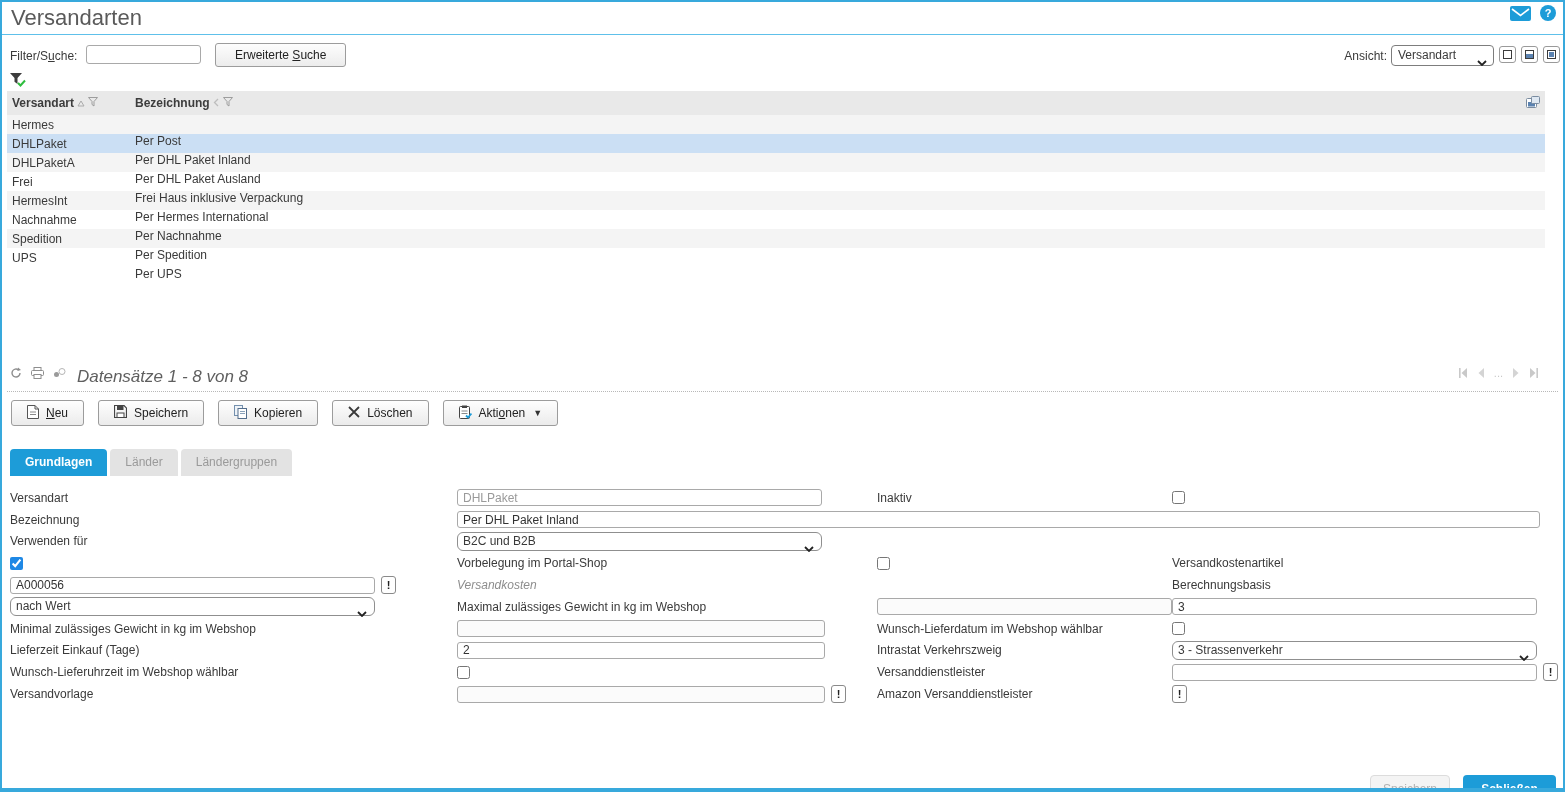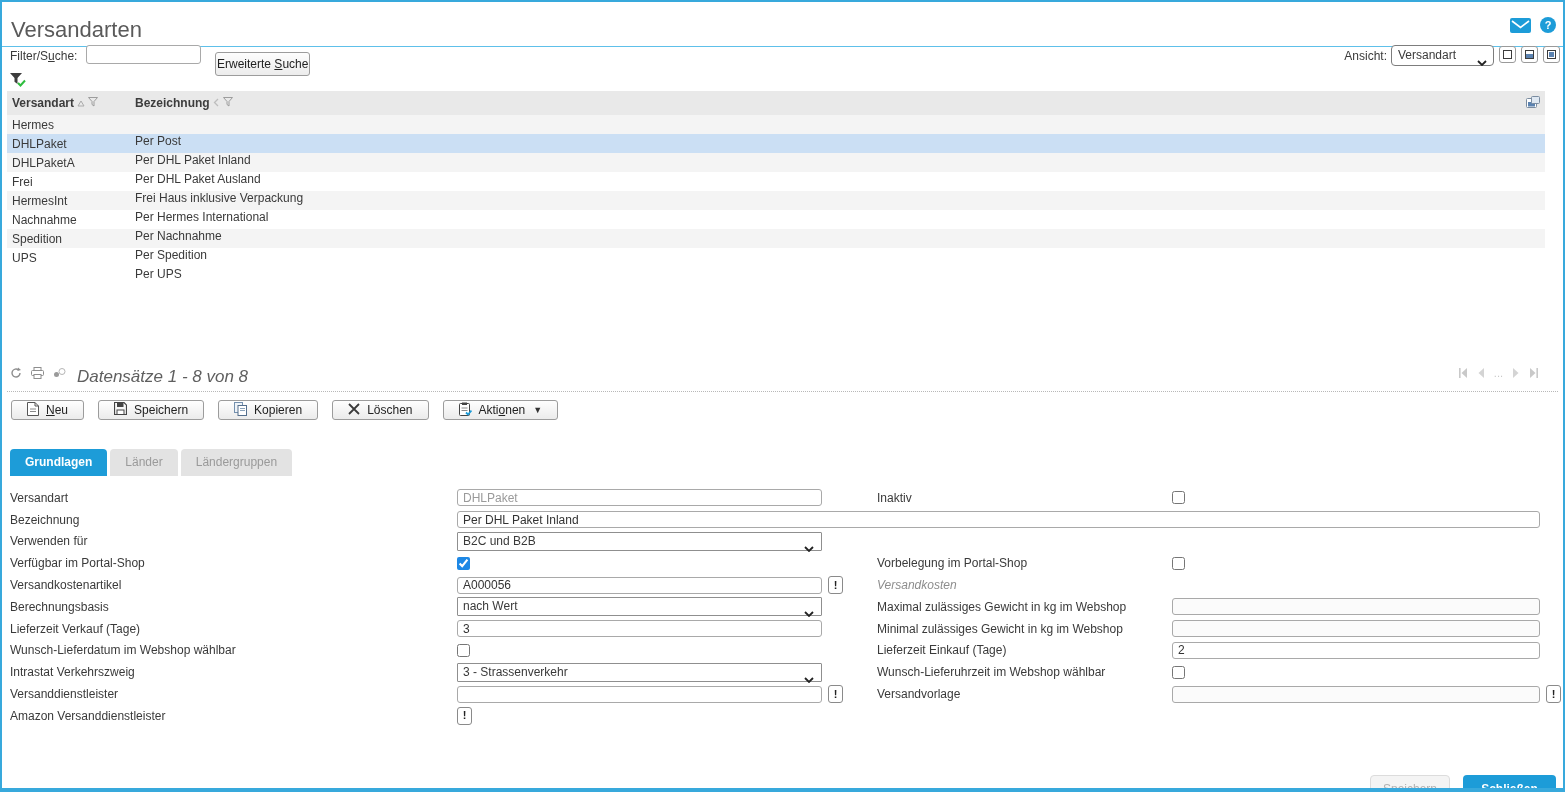--- a/index.html
+++ b/index.html
@@ -3,30 +3,30 @@
 <meta charset="utf-8">
 <style>
   * { box-sizing: border-box; }
   html,body { margin:0; padding:0; background:#cfcfcf; }
   .window {
     position:relative; width:1565px; height:792px; background:#fff;
     border:2px solid #38a9dc; border-bottom:4px solid #38a9dc;
     font-family:"Liberation Sans", sans-serif; overflow:hidden; color:#3a3a3a;
   }
   
-  .titlebar { position:absolute; left:0; top:12px; right:0; height:33px; border-bottom:1px solid #5ec0ea; }
+  .titlebar { position:absolute; left:0; top:0; right:0; height:33px; border-bottom:1px solid #5ec0ea; }
   .page-title { position:absolute; left:9px; top:3px; font-size:22px; color:#5a5a5a; }
   .titlebar-icons { position:absolute; right:7px; top:3px; display:flex; gap:9px; align-items:center; }
   .icon-btn { cursor:pointer; display:inline-flex; }
   
   .toolbar { position:absolute; left:0; top:40px; right:0; height:28px; font-size:12px; }
   .filter-label { position:absolute; left:8px; top:7px; color:#3a3a3a; }
   .filter-input { position:absolute; left:84px; top:3px; width:115px; height:19px;
     border:1px solid #a9a9a9; border-radius:3px; padding:0 4px; font-size:12px; font-family:inherit; }
-  .adv-btn { position:absolute; left:213px; top:10px; height:24px; padding:0 1px;
+  .adv-btn { position:absolute; left:213px; top:1px; height:24px; padding:0 19px;
     border:1px solid #9c9c9c; border-radius:3px; background:linear-gradient(#fdfdfd,#ececec);
     font-size:12px; font-family:inherit; color:#222; cursor:pointer; }
   .ansicht-label { position:absolute; right:176px; top:7px; color:#3a3a3a; }
   .ansicht-select { position:absolute; right:69px; top:3px; width:103px; height:21px;
     border:1px solid #7d7d7d; border-radius:4px; background:#fff; font-size:12px;
     line-height:19px; padding-left:6px; cursor:pointer; }
   .ansicht-select .chev { position:absolute; right:6px; top:7px; }
   .view-btns { position:absolute; right:3px; top:4px; display:flex; gap:5px; }
   .view-btn { width:17px; height:17px; border:1px solid #9a9a9a; border-radius:3px;
     background:#fff; display:flex; align-items:center; justify-content:center; cursor:pointer; padding:0; }
@@ -49,41 +49,41 @@
   .grid-row .c1 { width:128px; padding-left:5px; }
   .grid-row .c2 { flex:1;margin-top:32px; }
   
   .statusbar { position:absolute; left:0; top:360px; right:0; height:24px; }
   .status-icons { position:absolute; left:8px; top:5px; display:flex; gap:9px; align-items:center; }
   .records { position:absolute; left:75px; top:5px; font-size:17px; font-style:italic; color:#5f5f5f; }
   .pager { position:absolute; right:24px; top:5px; display:flex; gap:9px; align-items:center; color:#c9c9c9; font-size:11px; }
   .sep-dotted { position:absolute; left:5px; right:5px; top:389px; border-top:1px dotted #b8b8b8; }
   
   .actionbar { position:absolute; left:9px; top:398px; display:flex; gap:14px; }
-  .act-btn { height:20px; padding:0 15px; border:1px solid #9c9c9c; border-radius:3px;
+  .act-btn { height:26px; padding:0 15px; border:1px solid #9c9c9c; border-radius:3px;
     background:linear-gradient(#fefefe,#ebebeb); font-size:12px; font-family:inherit; color:#222;
     display:flex; align-items:center; gap:7px; cursor:pointer; }
   .act-btn .caret { font-size:9px; color:#333; margin-left:1px; }
   
   .tabs { position:absolute; left:8px; top:447px; display:flex; gap:3px; }
   .tab { height:27px; line-height:27px; padding:0 15px; border-radius:4px 4px 0 0;
     font-size:12px; background:#e3e3e3; color:#9a9a9a; cursor:pointer; }
   .tab.active { background:#1d9cd8; color:#fff; font-weight:bold; }
   
   .form { position:absolute; left:0; top:485px; right:0; display:grid;
     grid-template-columns:447px 420px 295px 1fr; grid-auto-rows:21.8px;
     align-items:center; padding:0 8px; font-size:12px; color:#3a3a3a; }
   .ctrl { display:flex; align-items:center; gap:6px; }
   .tin { width:365px; height:17px; border:1px solid #a9a9a9; border-radius:3px;
     padding:0 5px; font-size:12px; font-family:inherit; color:#333; background:#fff; }
   .tin.gray { color:#9a9a9a; }
   .tin.wide { width:1083px; }
   .tin.r { width:368px; background:#fbfbfb; }
   .tin.r.filled { background:#fff; }
-  .sel { position:relative; width:365px; height:19px; border:1px solid #8f8f8f; border-radius:1px;
+  .sel { position:relative; width:365px; height:19px; border:1px solid #8f8f8f; border-radius:6px;
     background:#fff; line-height:17px; padding-left:5px; cursor:pointer; }
   .sel .chev { position:absolute; right:7px; top:7px; }
   .cb { width:13px; height:13px; margin:0; accent-color:#1e88e5; cursor:pointer; }
   .lookup { width:15px; height:18px; border:1px solid #8a8a8a; border-radius:3px; background:#fff;
     font-size:11px; font-weight:bold; font-family:inherit; color:#222; line-height:15px; padding:0;
     cursor:pointer; }
   .group-label { font-style:italic; color:#8d8d8d; }
   
   .bottombar { position:absolute; right:7px; bottom:-15px; display:flex; gap:13px; }
   .btn-save-disabled { width:80px; height:28px; border:1px solid #dcdcdc; border-radius:4px;
@@ -330,21 +330,20 @@
 
     <div>Verwenden für</div>
     <div class="ctrl">
         <div class="sel"><span>B2C und B2B</span><span class="chev"><svg width="10" height="6" viewBox="0 0 10 6">
               <path d="M1 1 L5 5 L9 1" stroke="#222" stroke-width="1.8" fill="none"></path>
             </svg></span></div>
       </div>
     <div></div>
       <div></div>
 
-    <div>Verfügbar im Portal-Shop</div>
     <div class="ctrl">
         <input class="cb" type="checkbox" checked="true" style="">
       </div>
     <div>Vorbelegung im Portal-Shop</div>
     <div class="ctrl">
         <input class="cb" type="checkbox" style="">
       </div>
 
     <div>Versandkostenartikel</div>
     <div class="ctrl">
@@ -358,21 +357,20 @@
     <div class="ctrl">
         <div class="sel"><span>nach Wert</span><span class="chev"><svg width="10" height="6" viewBox="0 0 10 6">
               <path d="M1 1 L5 5 L9 1" stroke="#222" stroke-width="1.8" fill="none"></path>
             </svg></span></div>
       </div>
     <div>Maximal zulässiges Gewicht in kg im Webshop</div>
     <div class="ctrl">
         <input class="tin r" type="text" value="" style="">
       </div>
 
-    <div>Lieferzeit Verkauf (Tage)</div>
     <div class="ctrl">
         <input class="tin" type="text" value="3" style="">
       </div>
     <div>Minimal zulässiges Gewicht in kg im Webshop</div>
     <div class="ctrl">
         <input class="tin r" type="text" value="" style="">
       </div>
 
     <div>Wunsch-Lieferdatum im Webshop wählbar</div>
     <div class="ctrl">

